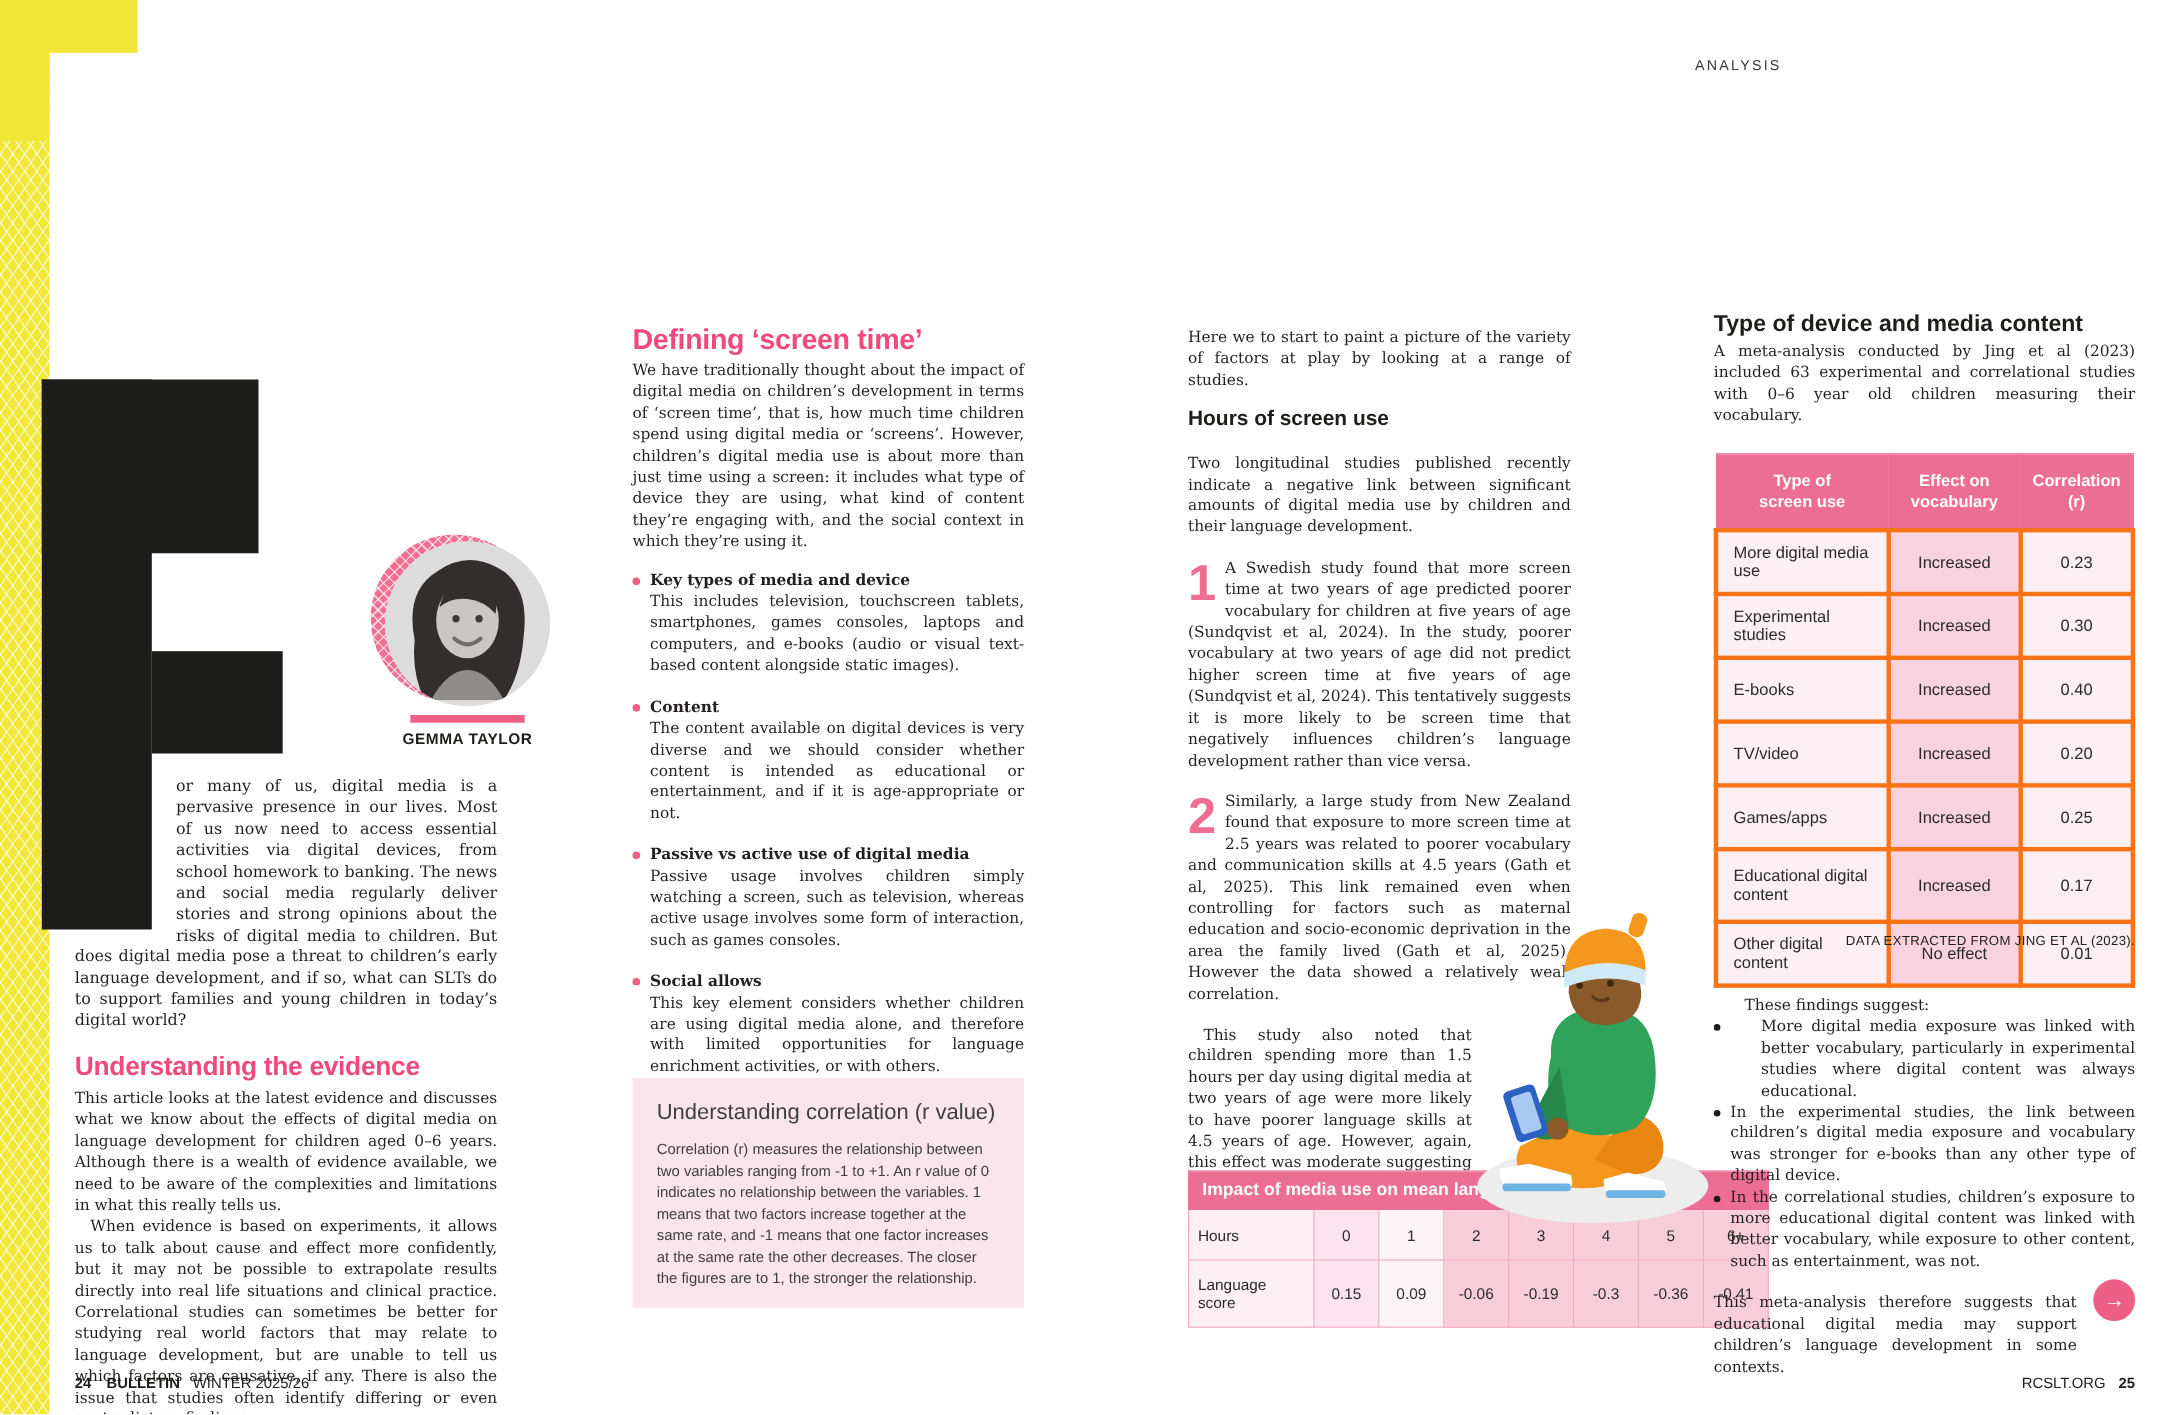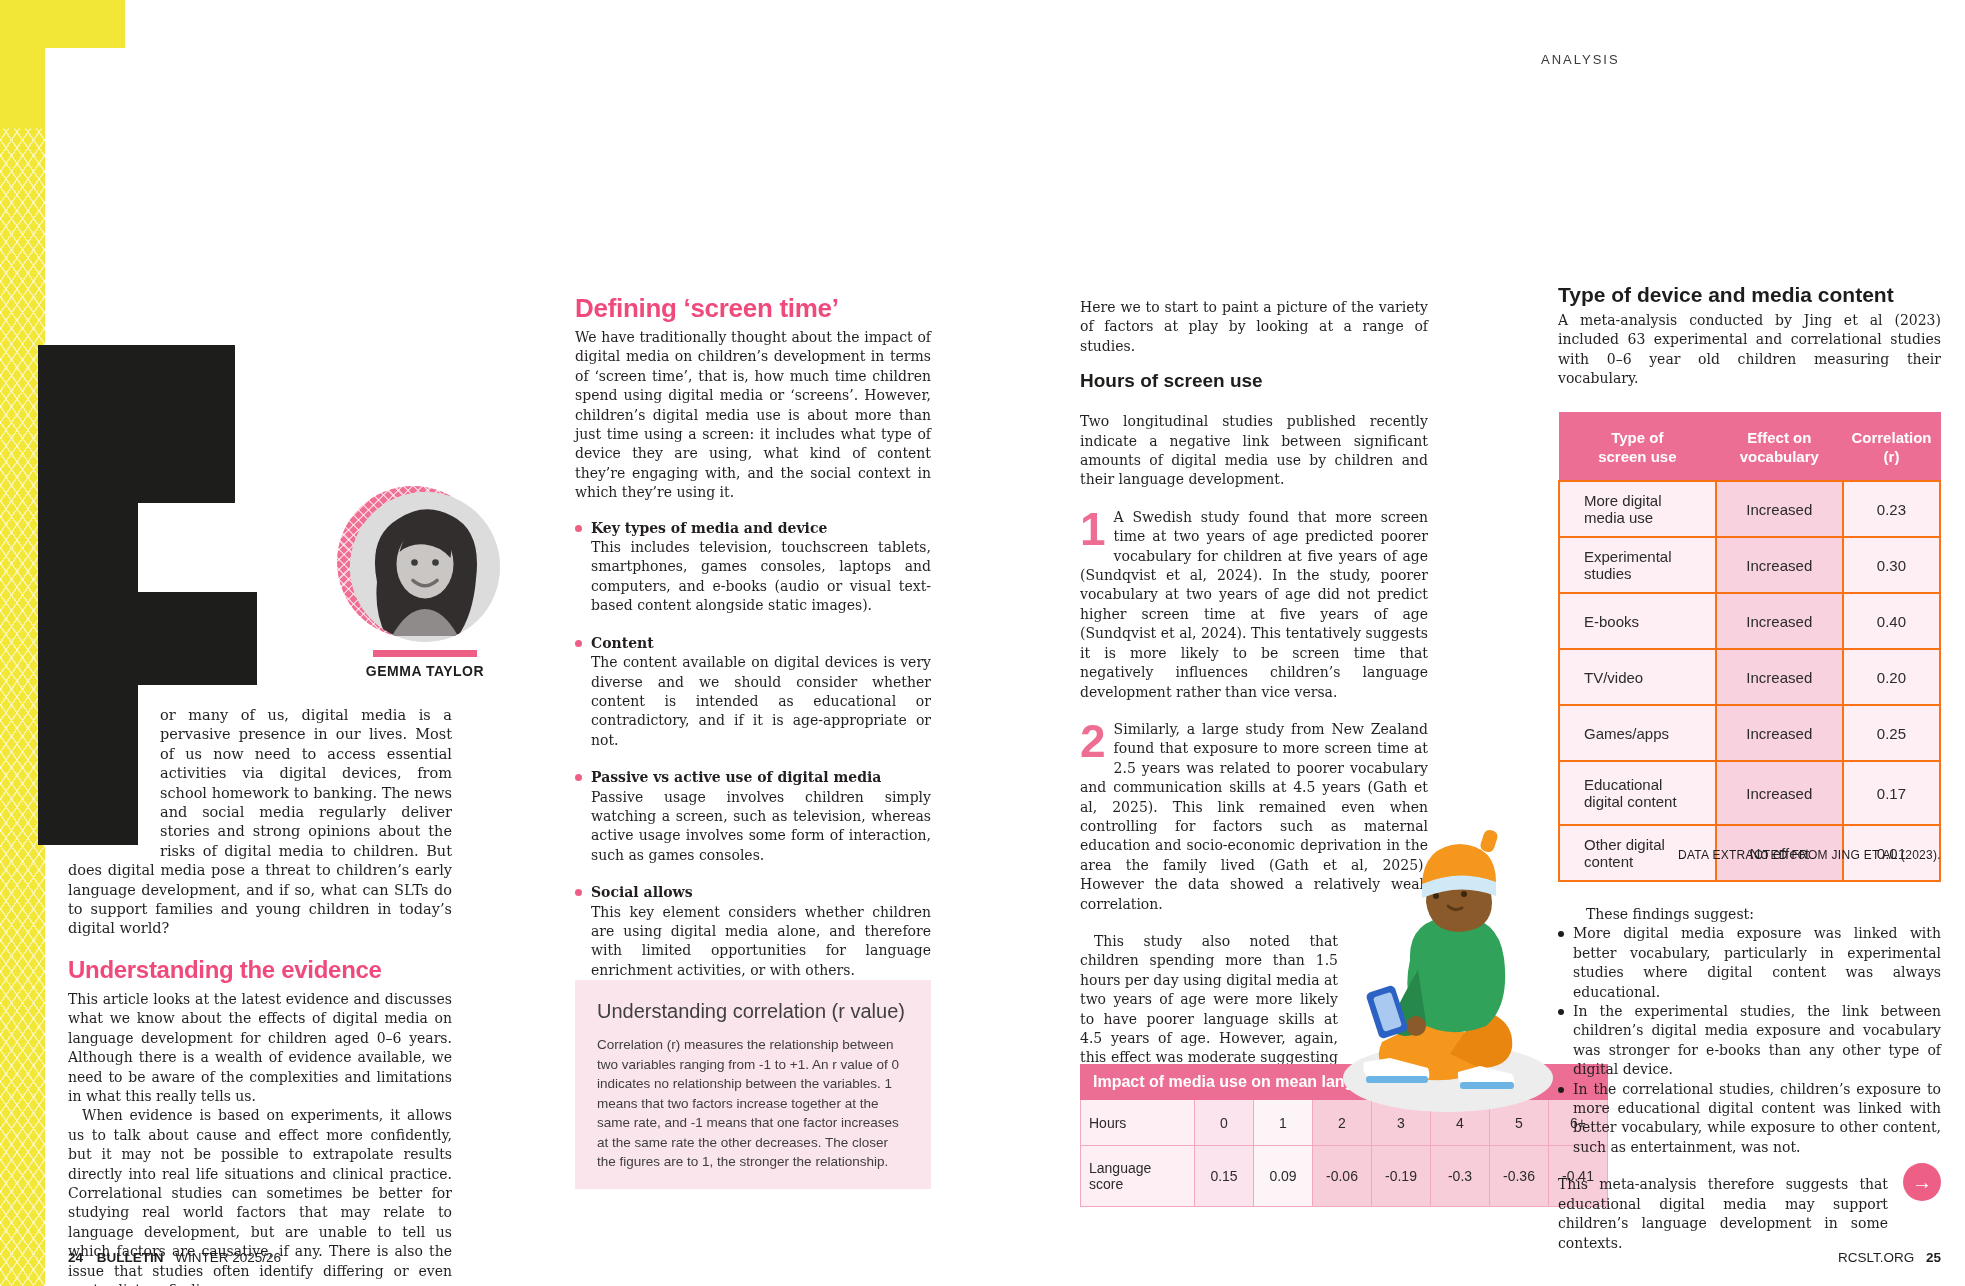--- a/index.html
+++ b/index.html
@@ -63,21 +63,21 @@
   .hours-table .label-cell{background:#fdeff4;text-align:left;width:97px;}
   .hours-table .c-light{background:#fbe4ee;}
   .hours-table .c-lighter{background:#fdf4f7;}
   .hours-table .c-mid{background:#f7cdd9;}
   .hours-table .hrow td{height:45px;width:42px;}
   .hours-table .srow td{height:60px;}
 
   
   .jing-table{border-collapse:collapse;font-family:"Liberation Sans",sans-serif;font-size:15px;color:#2b2b2b;width:383px;}
   .jing-table th{background:#ed6e94;color:#ffffff;font-weight:700;font-size:15px;height:65px;border:1px solid #ed6e94;white-space:pre-line;line-height:19px;}
-  .jing-table td{border:2px solid #f97316;height:50px;padding:2px 24px;}
+  .jing-table td{border:4px solid #f97316;height:50px;padding:2px 14px;}
   .jing-table td.c1{background:#fdeff4;text-align:left;width:172px;}
   .jing-table td.c2{background:#f8d2de;text-align:center;width:116px;}
   .jing-table td.c3{background:#fdeff4;text-align:center;width:95px;}
 
   .caption{font-family:"Liberation Sans",sans-serif;font-size:12px;letter-spacing:.3px;color:#1d1d1b;text-align:right;}
 
   .arrow-circle{width:38px;height:38px;border-radius:50%;background:#ee5f86;color:#fff;
     display:flex;align-items:center;justify-content:center;font-family:"Liberation Sans",sans-serif;font-size:20px;font-weight:700;}
 
   .footer-text{font-family:"Liberation Sans",sans-serif;font-size:13.5px;color:#1d1d1b;}
@@ -133,21 +133,21 @@
         <span class="dot"></span>
         <div>
           <div class="bullet-title">Key types of media and device</div>
           <div class="bullet-text">This includes television, touchscreen tablets, smartphones, games consoles, laptops and computers, and e-books (audio or visual text-based content alongside static images).</div>
         </div>
       </div>
       <div class="bullet-item">
         <span class="dot"></span>
         <div>
           <div class="bullet-title">Content</div>
-          <div class="bullet-text">The content available on digital devices is very diverse and we should consider whether content is intended as educational or contradictory, and if it is age-appropriate or not.</div>
+          <div class="bullet-text">The content available on digital devices is very diverse and we should consider whether content is intended as educational or entertainment, and if it is age-appropriate or not.</div>
         </div>
       </div>
       <div class="bullet-item">
         <span class="dot"></span>
         <div>
           <div class="bullet-title">Passive vs active use of digital media</div>
           <div class="bullet-text">Passive usage involves children simply watching a screen, such as television, whereas active usage involves some form of interaction, such as games consoles.</div>
         </div>
       </div>
       <div class="bullet-item">
@@ -259,21 +259,21 @@
       <td class="c2">No effect</td>
       <td class="c3">0.01</td>
     </tr>
   </tbody>
     </table>
 
   <div class="abs caption" style="left:1558px;top:848px;width:383px;">DATA EXTRACTED FROM JING ET AL (2023).</div>
 
   <div class="abs" style="left:1558px;top:905px;width:383px;">
     <div class="body-text" style="text-align:left;text-indent:28px;">These findings suggest:</div>
-    <div class="bullet-item" style="margin-bottom:0;">
+    <div class="bullet-item" style="margin-bottom:0;gap:28px;">
       <span class="dot black"></span>
       <div class="bullet-text">More digital media exposure was linked with better vocabulary, particularly in experimental studies where digital content was always educational.</div>
     </div>
     <div class="bullet-item" style="margin-bottom:0;">
       <span class="dot black"></span>
       <div class="bullet-text">In the experimental studies, the link between children’s digital media exposure and vocabulary was stronger for e-books than any other type of digital device.</div>
     </div>
     <div class="bullet-item" style="margin-bottom:0;">
       <span class="dot black"></span>
       <div class="bullet-text">In the correlational studies, children’s exposure to more educational digital content was linked with better vocabulary, while exposure to other content, such as entertainment, was not.</div>

